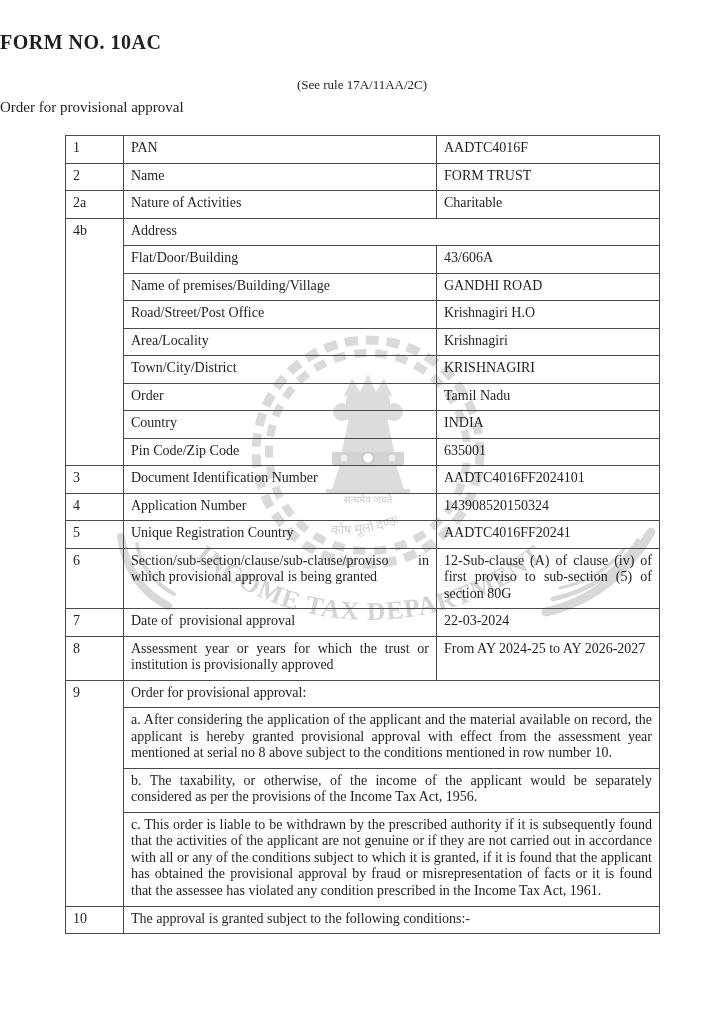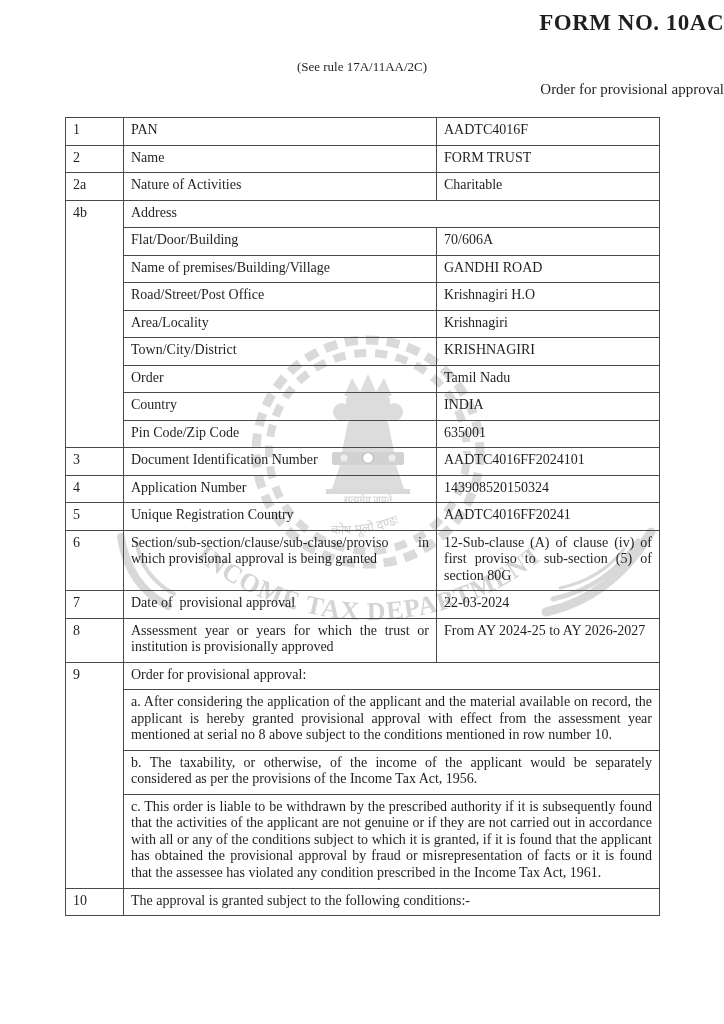--- a/index.html
+++ b/index.html
@@ -10,26 +10,26 @@
     overflow:hidden;
     font-family:"Liberation Serif","DejaVu Serif",serif;
     color:#1f1f1f;
   }
   .watermark {
     position:absolute; left:0; top:0; width:724px; height:1024px;
     z-index:0; pointer-events:none;
   }
   .content { position:relative; z-index:1; }
   .form-title {
-    margin:0; padding-top:10px;
-    text-align:right;
-    font-size:23px; font-weight:bold; letter-spacing:0.5px;
+    margin:0; padding-top:31px;
+    text-align:left;
+    font-size:20px; font-weight:bold; letter-spacing:0.5px;
   }
   .form-sub1 { margin-top:23px; text-align:center; font-size:13px; }
-  .form-sub2 { margin-top:6px;  text-align:right; font-size:15px; }
+  .form-sub2 { margin-top:6px;  text-align:left; font-size:15px; }
   table.form-table {
     border-collapse:collapse;
     table-layout:fixed;
     width:594px;
     margin:19px 0 0 65px;
     background:transparent;
   }
   table.form-table td {
     border:1px solid #4a4a4a;
     padding:4px 7px 6px 7px;
@@ -119,21 +119,21 @@
             <td class="sn">2a</td>
             <td>Nature of Activities</td>
             <td>Charitable</td>
           </tr>
           <tr>
             <td class="sn" rowspan="9">4b</td>
             <td colspan="2">Address</td>
           </tr>
           <tr>
             <td>Flat/Door/Building</td>
-            <td>70/606A</td>
+            <td>43/606A</td>
           </tr>
           <tr>
             <td>Name of premises/Building/Village</td>
             <td>GANDHI ROAD</td>
           </tr>
           <tr>
             <td>Road/Street/Post Office</td>
             <td>Krishnagiri H.O</td>
           </tr>
           <tr>

